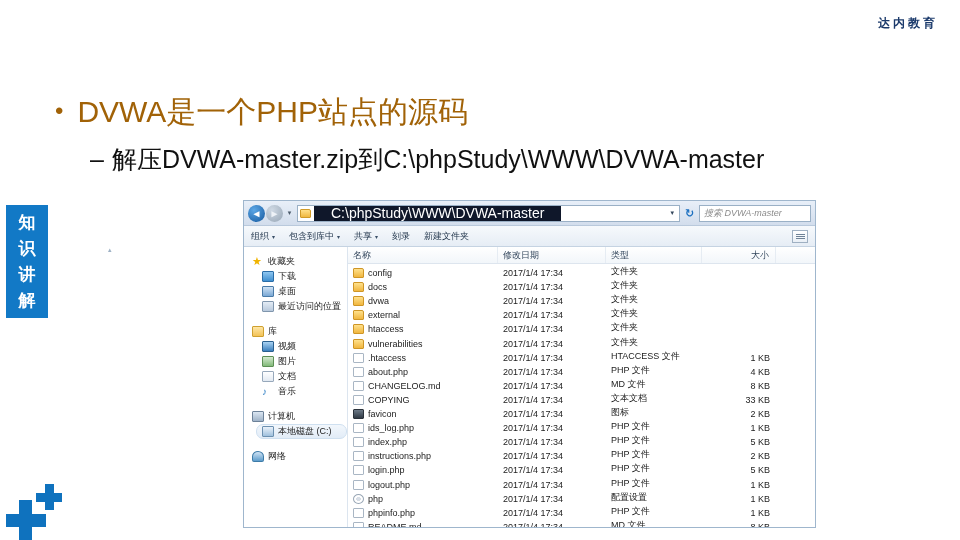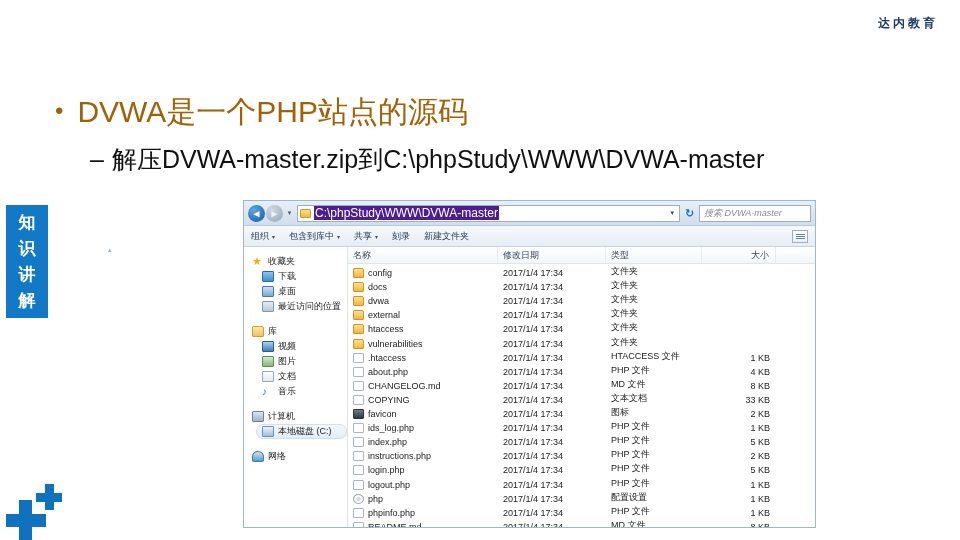--- a/index.html
+++ b/index.html
@@ -152,24 +152,24 @@
   }
   .addr-folder {
     width: 11px; height: 9px;
     background: linear-gradient(#ffe08a, #f0b840);
     border: 1px solid #d09a28;
     border-radius: 1px 2px 1px 1px;
     margin-right: 3px;
     flex: none;
   }
   .addr-text {
-    background: #4c1d95;
+    background: #0f172a;
     color: #ffffff;
-    padding: 0 1px;
-    font-size: 12px;
+    padding: 0 17px;
+    font-size: 14px;
     white-space: nowrap;
   }
   .addr-caret { margin-left: auto; font-size: 7px; color: #33465c; padding: 0 3px; }
   .refresh-icon {
     width: 17px; height: 17px;
     display: flex; align-items: center; justify-content: center;
     color: #1a6fc0; font-size: 11px; font-weight: bold;
     margin: 0 1px;
   }
   .search-box {

